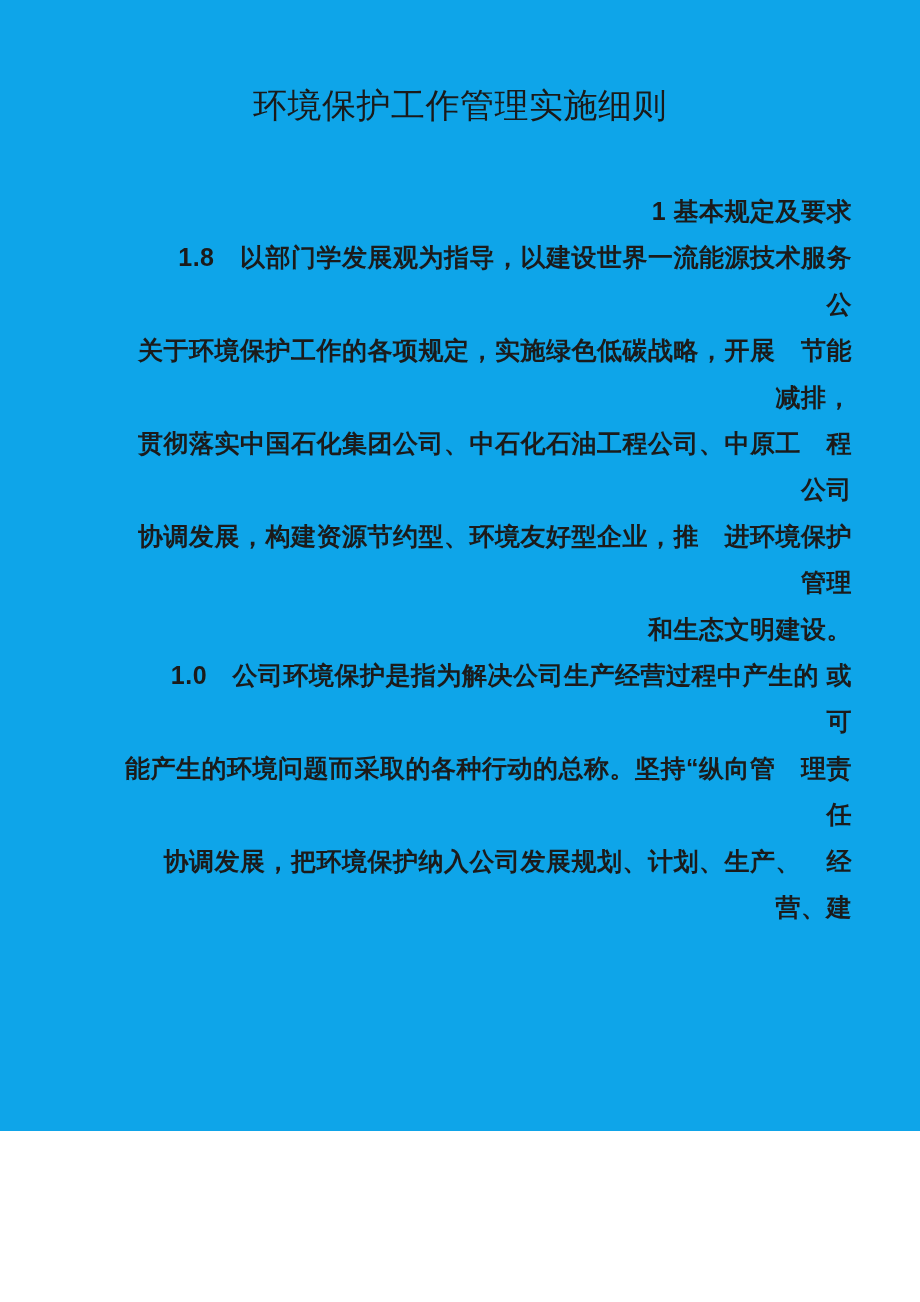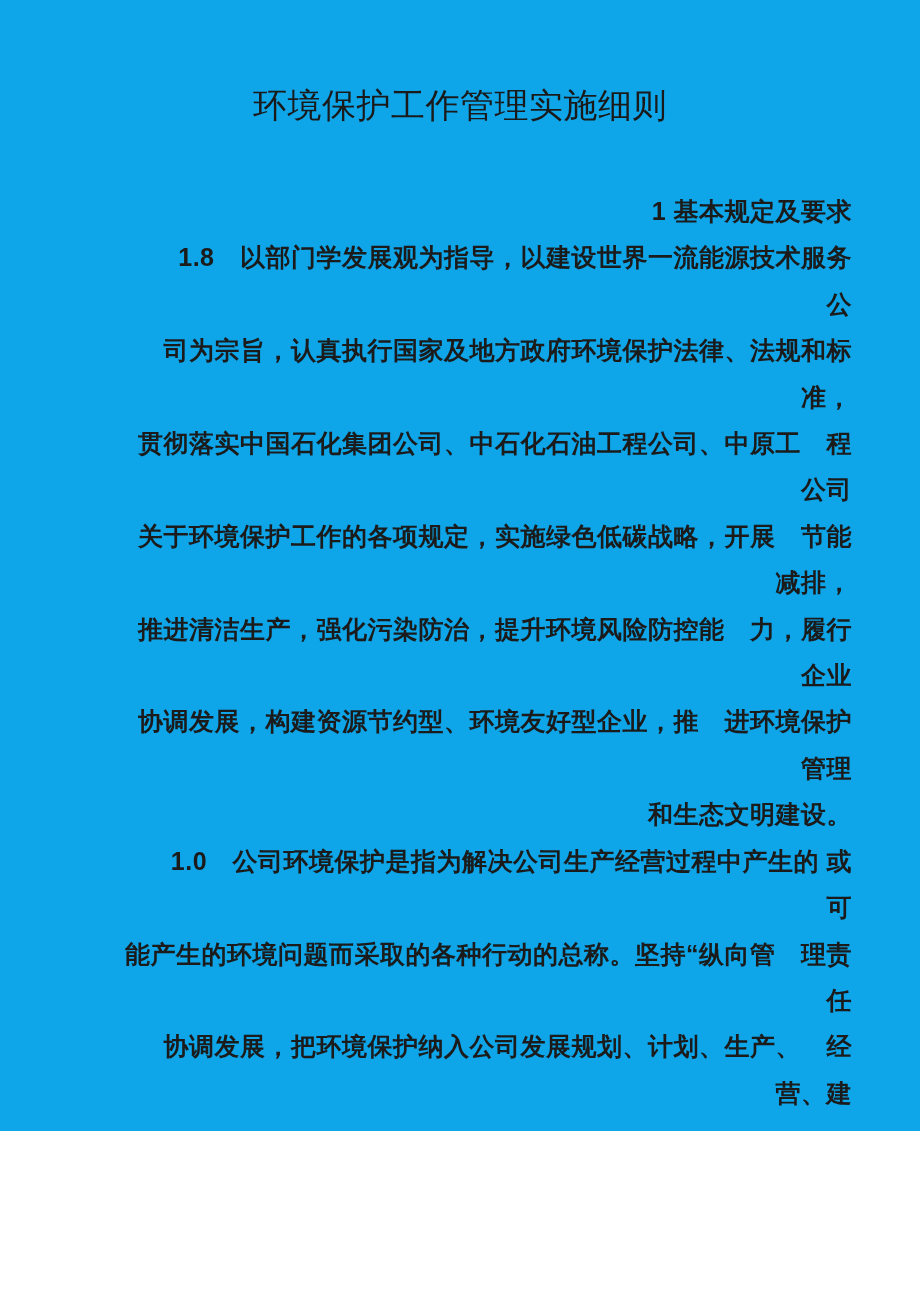--- a/index.html
+++ b/index.html
@@ -54,24 +54,22 @@
 <div class="page">
 
   <h1 class="doc-title">环境保护工作管理实施细则</h1>
 
   <div class="doc-body">
 
     <div class="text-line section-heading">1 基本规定及要求</div>
 
     <div>
       <div class="text-line first-line">1.8　以部门学发展观为指导，以建设世界一流能源技术服务 公</div>
-      <div class="text-line">司为宗旨，认真执行国家及地方政府环境保护法律、法规和标　准，</div>
+      <div class="text-line">关于环境保护工作的各项规定，实施绿色低碳战略，开展　节能减排，</div>
       <div class="text-line">贯彻落实中国石化集团公司、中石化石油工程公司、中原工　程公司</div>
-      <div class="text-line">关于环境保护工作的各项规定，实施绿色低碳战略，开展　节能减排，</div>
-      <div class="text-line">推进清洁生产，强化污染防治，提升环境风险防控能　力，履行企业</div>
       <div class="text-line">协调发展，构建资源节约型、环境友好型企业，推　进环境保护管理</div>
       <div class="text-line">和生态文明建设。</div>
     </div>
 
 
     <div>
       <div class="text-line first-line">1.0　公司环境保护是指为解决公司生产经营过程中产生的 或可</div>
       <div class="text-line">能产生的环境问题而采取的各种行动的总称。坚持“纵向管　理责任</div>
       <div class="text-line">协调发展，把环境保护纳入公司发展规划、计划、生产、　经营、建</div>
 

